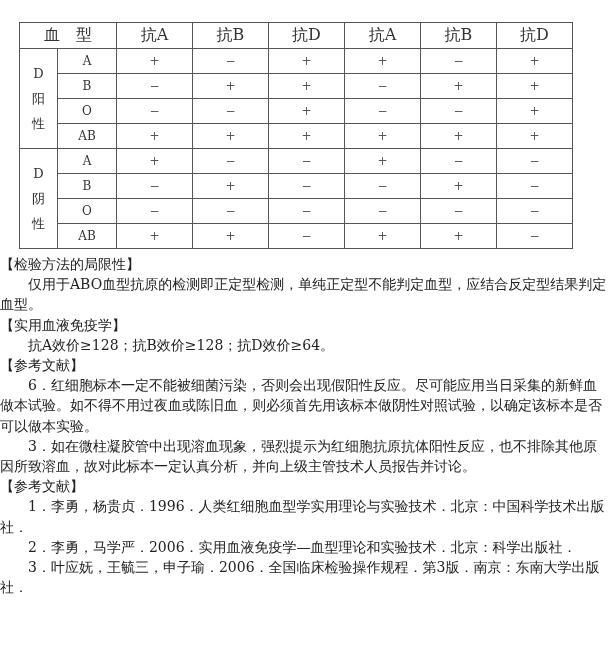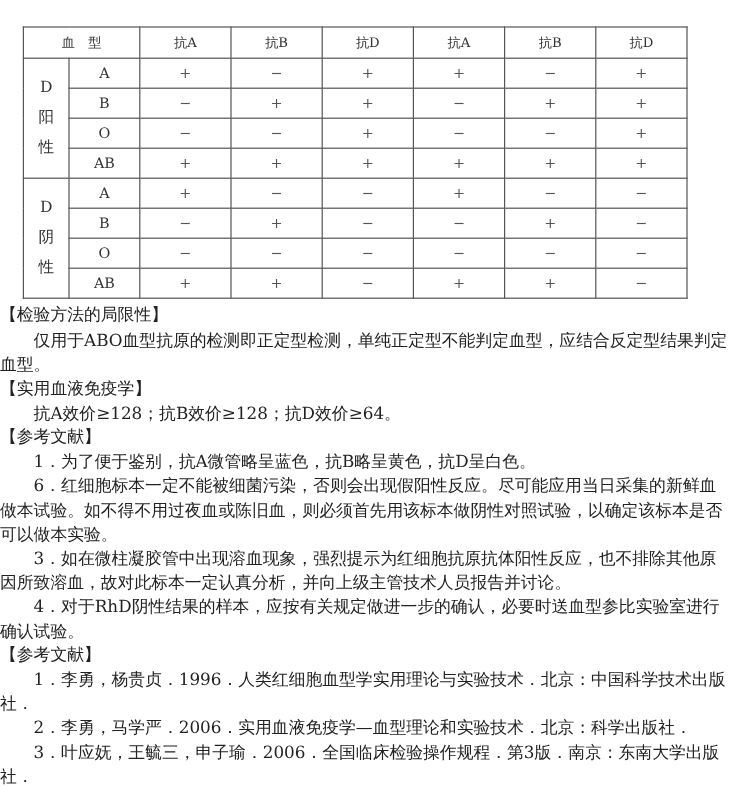--- a/index.html
+++ b/index.html
@@ -2,31 +2,31 @@
 <html><head>
 <meta charset="utf-8">
 <style>
   html, body { margin: 0; padding: 0; background: #ffffff; }
   body { width: 615px; height: 657px; overflow: hidden; position: relative;
          font-family: "DejaVu Serif", "Liberation Serif", serif; color: #222; }
   .tbl { position: absolute; left: 19px; top: 22px; border-collapse: collapse;
          font-size: 12px; color: #333; }
   .tbl td, .tbl th { border: 1px solid #555; text-align: center; padding: 0;
          font-weight: normal; height: 24px; }
-  .tbl th { height: 25px; font-size: 11px; }
+  .tbl th { height: 25px; font-size: 16px; }
   .c-group { width: 38px; }
   .c-type  { width: 59px; }
   .c-val   { width: 76px; }
   .grp-label { line-height: 25px; font-size: 13px; }
   .grp-label span { display: block; }
   .sym { color: #555; }
   .body-text { position: absolute; left: 0; top: 254px; width: 610px;
          font-size: 14px; line-height: 20.2px; color: #222; }
   .body-text p { margin: 0; }
-  .h { margin-left: 2px; font-family: Liberation Mono, monospace; }
+  .h { margin-left: 2px; }
   .ind { text-indent: 2em; }
 </style>
 </head>
 <body>
 
 <table class="tbl">
   <colgroup>
     <col class="c-group">
       <col class="c-type">
     <col class="c-val">
@@ -132,21 +132,19 @@
       </tr>
     </tbody>
 </table>
 
 <div class="body-text">
   <p class="h">【检验方法的局限性】</p>
   <p class="ind">仅用于ABO血型抗原的检测即正定型检测，单纯正定型不能判定血型，应结合反定型结果判定血型。</p>
   <p class="h">【实用血液免疫学】</p>
   <p class="ind">抗A效价≥128；抗B效价≥128；抗D效价≥64。</p>
   <p class="h">【参考文献】</p>
-  <p class="ind">1．为了便于鉴别，抗A微管略呈蓝色，抗B略呈黄色，抗D呈白色。</p>
   <p class="ind">6．红细胞标本一定不能被细菌污染，否则会出现假阳性反应。尽可能应用当日采集的新鲜血做本试验。如不得不用过夜血或陈旧血，则必须首先用该标本做阴性对照试验，以确定该标本是否可以做本实验。</p>
   <p class="ind">3．如在微柱凝胶管中出现溶血现象，强烈提示为红细胞抗原抗体阳性反应，也不排除其他原因所致溶血，故对此标本一定认真分析，并向上级主管技术人员报告并讨论。</p>
-  <p class="ind">4．对于RhD阴性结果的样本，应按有关规定做进一步的确认，必要时送血型参比实验室进行确认试验。</p>
   <p class="h">【参考文献】</p>
   <p class="ind">1．李勇，杨贵贞．1996．人类红细胞血型学实用理论与实验技术．北京：中国科学技术出版社．</p>
   <p class="ind">2．李勇，马学严．2006．实用血液免疫学—血型理论和实验技术．北京：科学出版社．</p>
   <p class="ind">3．叶应妩，王毓三，申子瑜．2006．全国临床检验操作规程．第3版．南京：东南大学出版社．</p>
 </div>
 
 </body></html>

